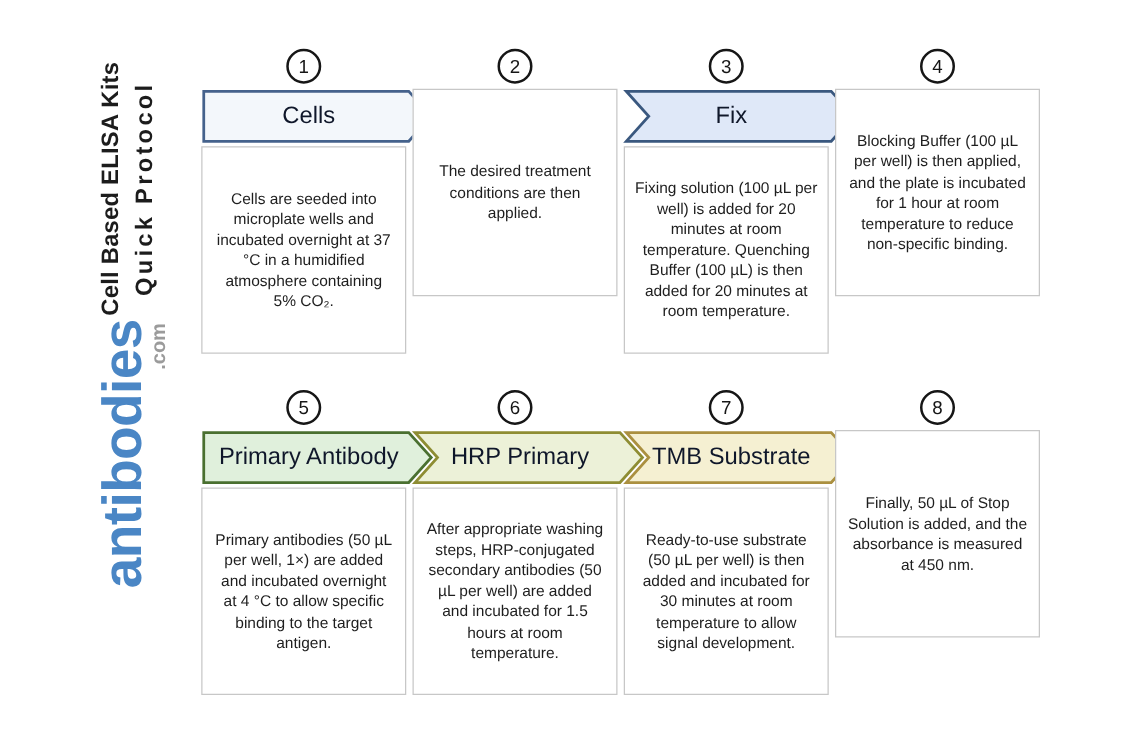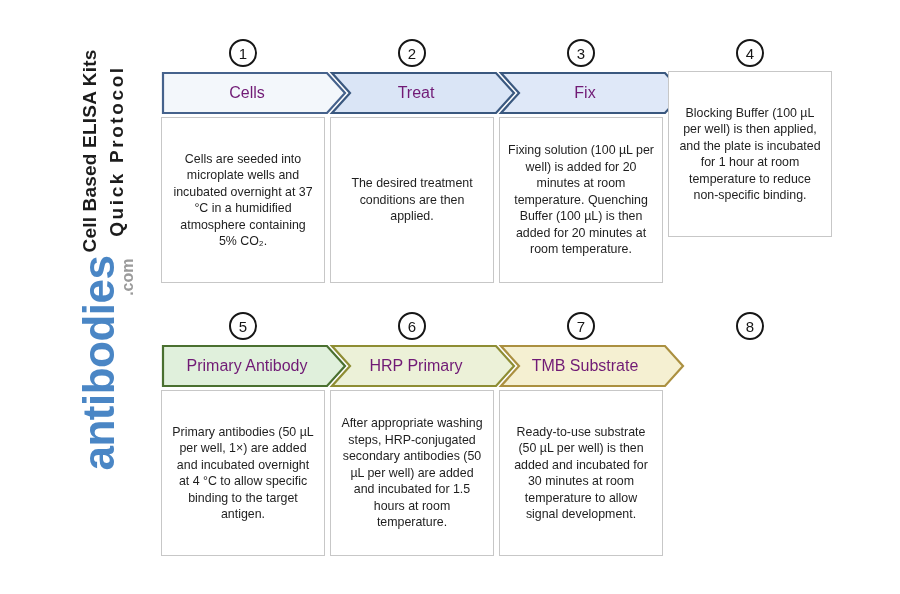--- a/index.html
+++ b/index.html
@@ -44,21 +44,21 @@
     display:flex; align-items:center; justify-content:center;
   }
   .num { font-size:15px; color:#161616; }
 
   .chev-wrap { position:relative; height:44px; }
   .chev-svg  { position:absolute; left:0; top:0; width:190px; height:44px; overflow:visible; }
   .chev-poly { stroke-width:2.2; stroke-linejoin:miter; }
   .chev-label {
     position:absolute; left:0; top:0; width:172px; height:44px;
     display:flex; align-items:center; justify-content:center;
-    font-size:16px; color:#701a75;
+    font-size:19px; color:#0f172a;
   }
 
   .desc-box {
     margin-top:2px; height:166px; box-sizing:border-box;
     border:1.5px solid #c7c7c7; background:#ffffff;
     display:flex; align-items:center; justify-content:center;
     padding:6px 8px;
   }
   .desc-text {
     font-size:12.4px; line-height:1.33; text-align:center; color:#1e1e1e;
@@ -91,26 +91,20 @@
       <div class="chev-label">Cells</div>
     </div>
     <div class="desc-box">
       <div class="desc-text">Cells are seeded into microplate wells and incubated overnight at 37 °C in a humidified atmosphere containing 5% CO₂.</div>
     </div>
   </div>
 
   <div class="step">
     <div class="circle">
       <span class="num">2</span>
-    </div>
-    <div class="chev-wrap">
-      <svg class="chev-svg" viewBox="0 0 190 44" xmlns="http://www.w3.org/2000/svg">
-        <polygon class="chev-poly" points="2,2 166,2 184,22 166,42 2,42 20,22" fill="#dae5f6" stroke="#3a587f"></polygon>
-      </svg>
-      <div class="chev-label">Treat</div>
     </div>
     <div class="desc-box">
       <div class="desc-text">The desired treatment conditions are then applied.</div>
     </div>
   </div>
 
   <div class="step">
     <div class="circle">
       <span class="num">3</span>
     </div>
@@ -177,16 +171,19 @@
     </div>
     <div class="desc-box">
       <div class="desc-text">Ready-to-use substrate (50 µL per well) is then added and incubated for 30 minutes at room temperature to allow signal development.</div>
     </div>
   </div>
 
   <div class="step">
     <div class="circle">
       <span class="num">8</span>
     </div>
+    <div class="desc-box">
+      <div class="desc-text">Finally, 50 µL of Stop Solution is added, and the absorbance is measured at 450 nm.</div>
+    </div>
   </div>
 </div>
 
 </div>
 
 </body></html>

